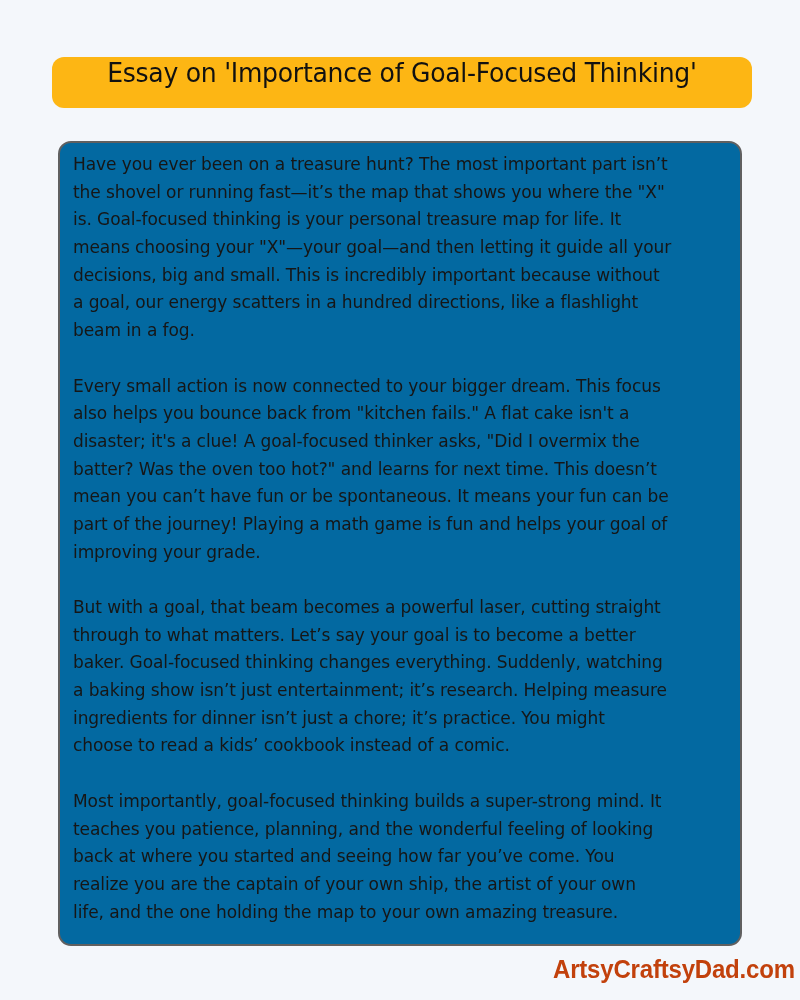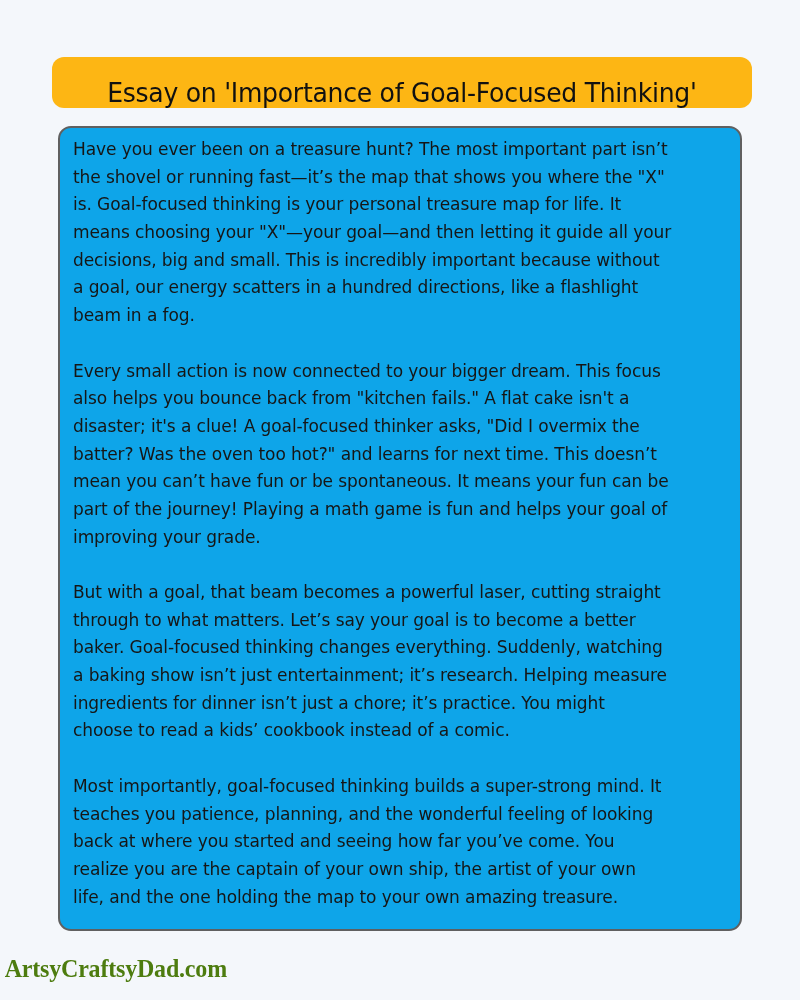--- a/index.html
+++ b/index.html
@@ -17,40 +17,40 @@
     }
     .title-banner {
       position: absolute;
       left: 52px;
       top: 57px;
       width: 700px;
       height: 51px;
       background: #fdb614;
       border-radius: 12px;
       display: flex;
-      align-items: flex-end;
+      align-items: flex-start;
       justify-content: center;
     }
     .title-text {
       font-family: "DejaVu Sans", sans-serif;
       font-size: 27px;
       font-weight: normal;
       color: #111111;
       letter-spacing: -0.3px;
       white-space: nowrap;
       transform: scaleX(0.93);
       transform-origin: center;
     }
     .essay-box {
       position: absolute;
       left: 58px;
-      top: 126px;
+      top: 141px;
       width: 680px;
       height: 801px;
-      background: #0ea5e9;
+      background: #0369a1;
       border: 2px solid #606060;
       border-radius: 13px;
       box-sizing: content-box;
     }
     .essay-content {
       position: absolute;
       left: 13px;
       top: 7px;
       width: 660px;
     }
@@ -66,25 +66,25 @@
       color: #161616;
       transform: scaleX(0.92);
       transform-origin: left center;
       letter-spacing: -0.1px;
     }
     .footer-brand {
       position: absolute;
       left: 0;
       top: 955px;
       width: 800px;
-      text-align: left;
-      font-family: Liberation Serif, serif;
+      text-align: right;
+      font-family: Liberation Sans, sans-serif;
       font-weight: bold;
       font-size: 25px;
-      color: #4d7c0f;
+      color: #c2410c;
       letter-spacing: -0.2px;
     }
     .footer-brand span {
       display: inline-block;
       transform: scaleX(0.96);
     }
   </style>
 </head>
 <body>
 

